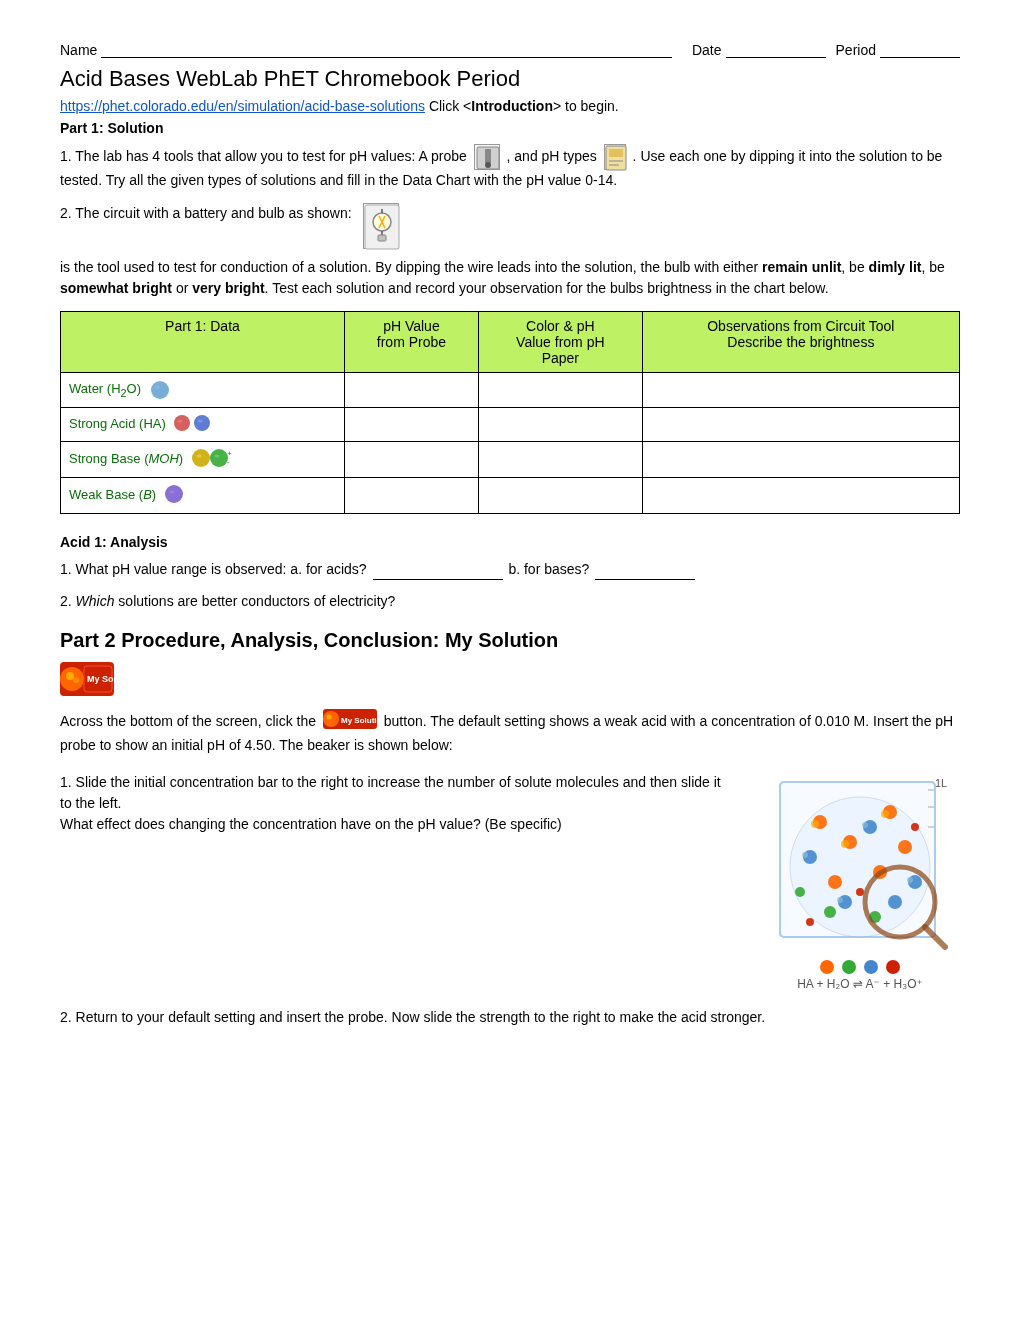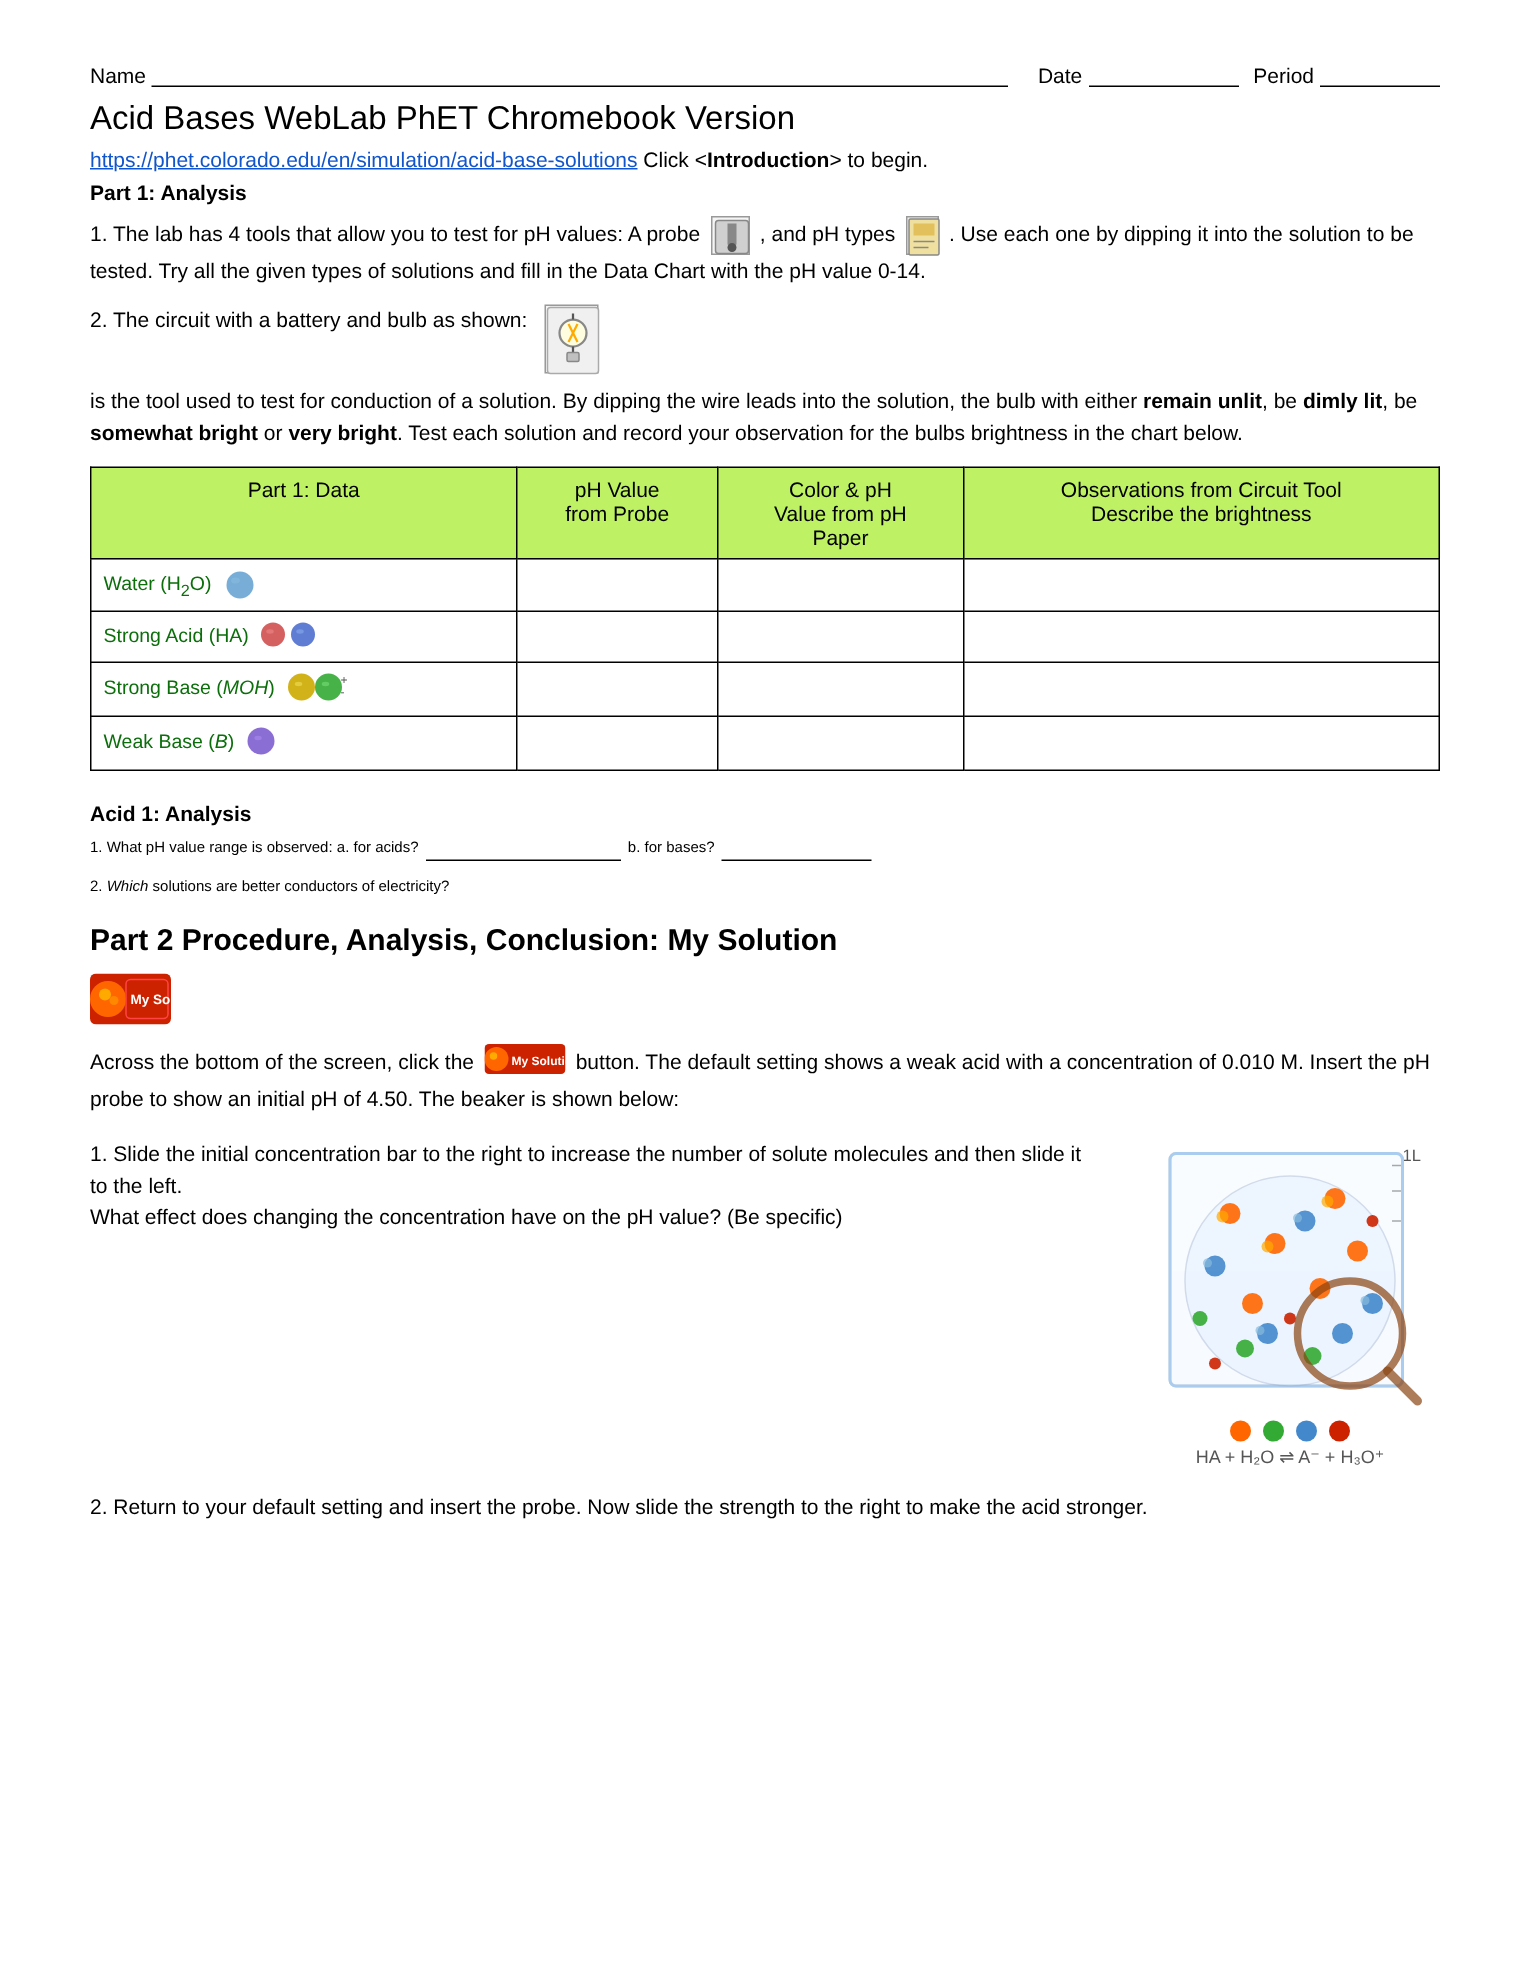--- a/index.html
+++ b/index.html
@@ -91,21 +91,21 @@
     }
     .data-table tbody tr td {
       height: 32px;
     }
 
     .analysis-section {
       margin-bottom: 16px;
     }
     .analysis-line {
       margin-bottom: 10px;
-      font-size: 10px;
+      font-size: 14px;
       line-height: 1.6;
     }
     .blank-line {
       display: inline-block;
       border-bottom: 1px solid #000;
       min-width: 130px;
       height: 16px;
       margin: 0 2px;
       vertical-align: bottom;
     }
@@ -155,28 +155,28 @@
 
 <div class="name-line">
   <span class="name-label">Name</span>
   <span class="name-blank"></span>
   <span class="date-label">Date</span>
   <span class="date-blank"></span>
   <span class="period-label">Period</span>
   <span class="period-blank"></span>
 </div>
 
-<div class="title">Acid Bases WebLab PhET Chromebook Version</div>
+<div class="title">Acid Bases WebLab PhET Chromebook Period</div>
 
 <div class="link-line">
   <a href="#">https://phet.colorado.edu/en/simulation/acid-base-solutions</a>
   <span>  Click &lt;<strong>Introduction</strong>&gt; to begin.</span>
 </div>
 
-<div class="part-heading">Part 1: Analysis</div>
+<div class="part-heading">Part 1: Solution</div>
 
 <div class="procedure-text">
   <span>1. The lab has 4 tools that allow you to test for pH values:  A probe</span>
   
   <span class="inline-img probe-img">
     <svg width="26" height="26" viewBox="0 0 26 26">
       <rect x="2" y="2" width="22" height="22" rx="2" fill="#d0d0d0" stroke="#888" stroke-width="1"></rect>
       <rect x="10" y="4" width="6" height="14" fill="#888"></rect>
       <circle cx="13" cy="20" r="3" fill="#555"></circle>
     </svg>

